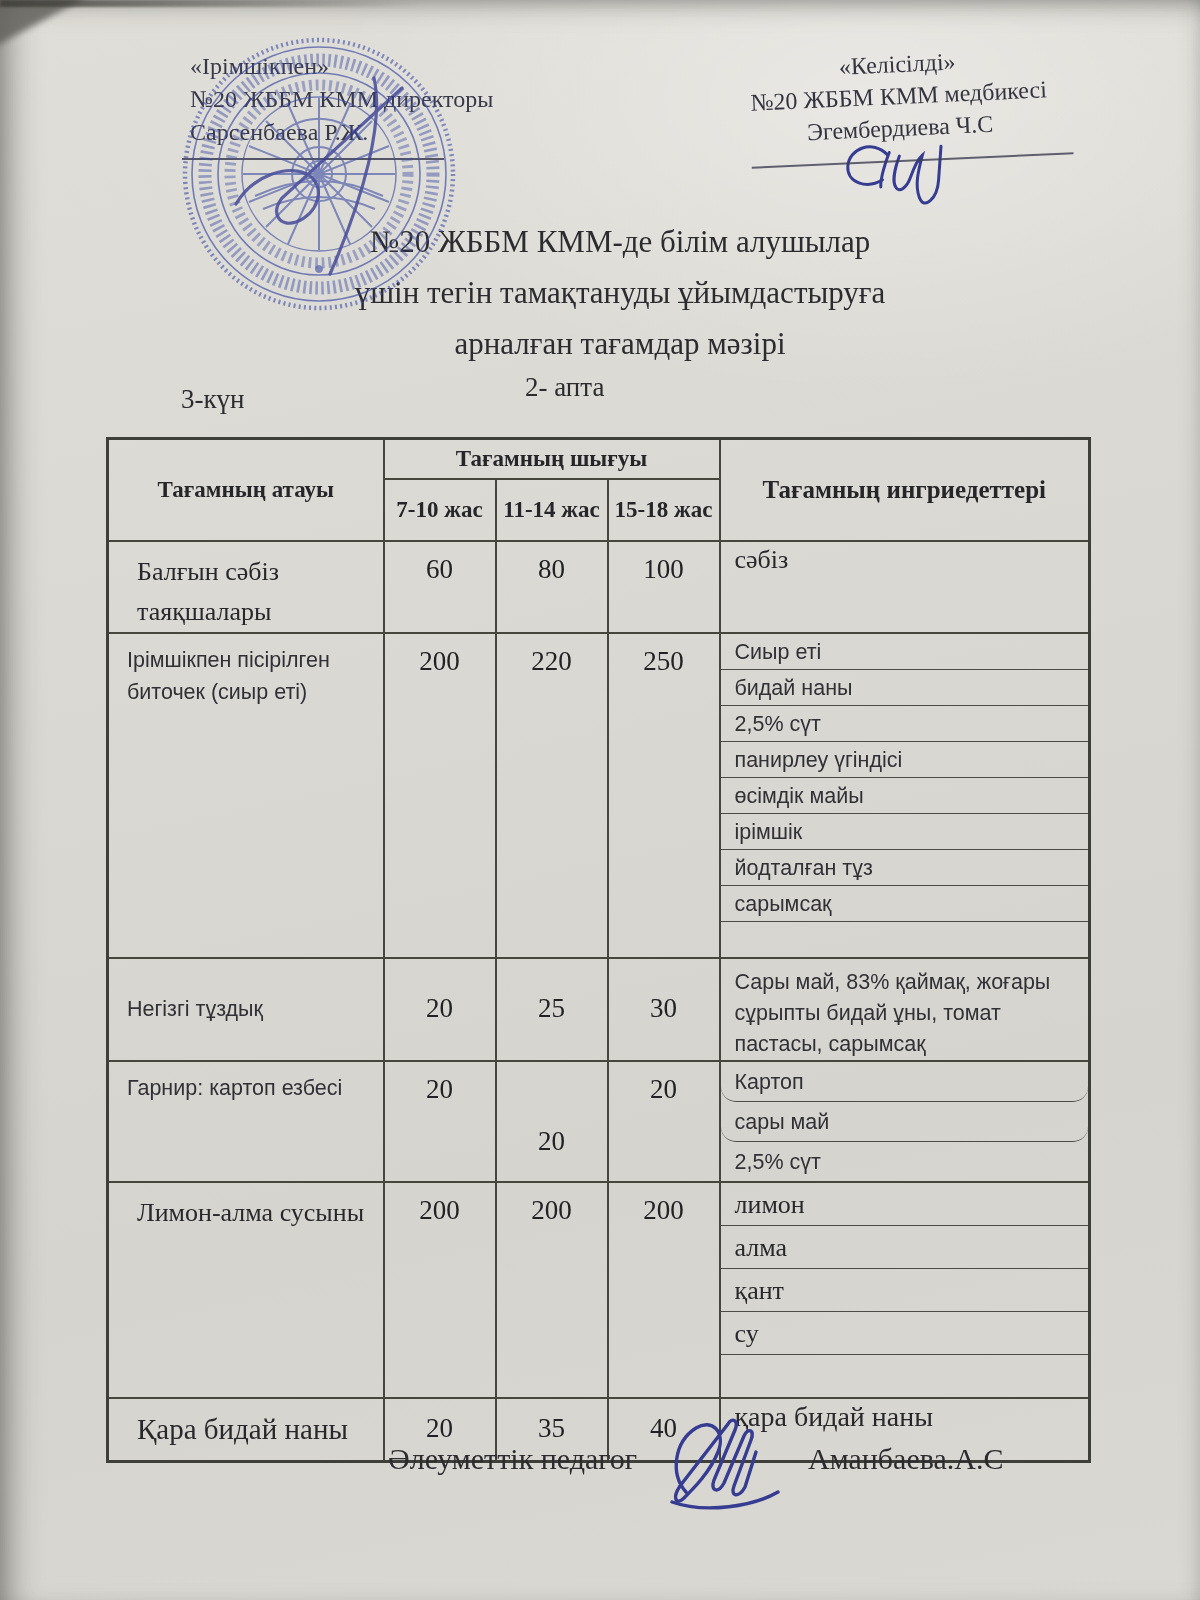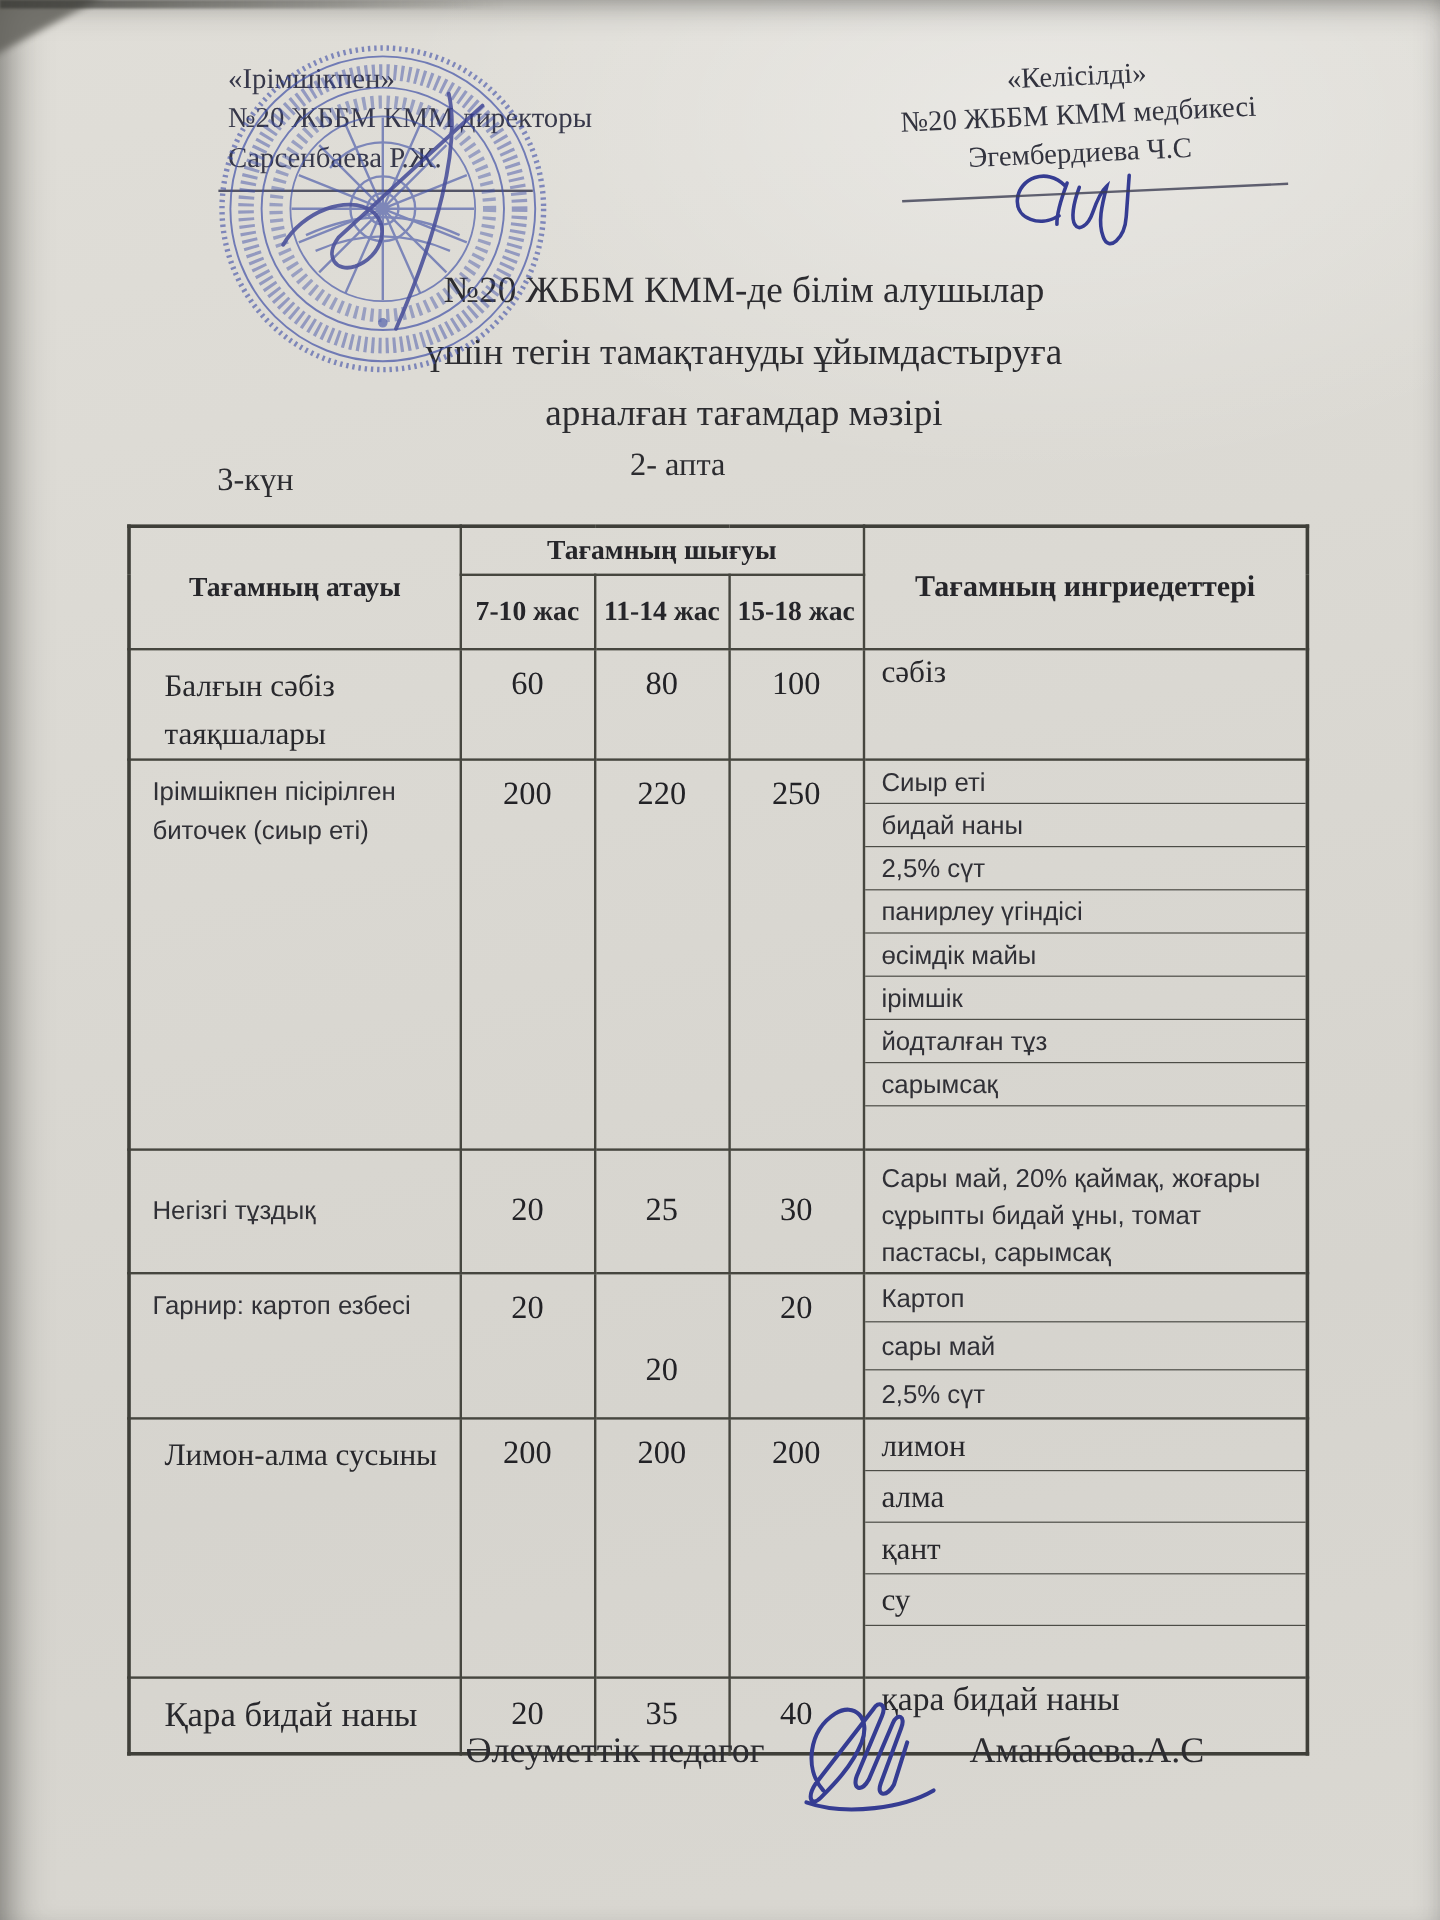--- a/index.html
+++ b/index.html
@@ -59,21 +59,21 @@
             border-bottom:1.7px solid #4c4c46;font-size:26px;color:#28282c;}
   tr.sans .ing-item{font-family:"Liberation Sans",sans-serif;font-size:21.5px;color:#303036;}
   .ing-item.last{border-bottom:none;}
   .ing-par{font-family:"Liberation Sans",sans-serif;font-size:21.5px;line-height:31px;
            color:#303036;padding:8px 12px 0 14px;}
 
   tbody tr:nth-child(1){height:88px;}
   tbody tr:nth-child(3){height:96px;}
   tbody tr:nth-child(3) td.name-cell{vertical-align:middle;padding-top:0;}
   tbody tr:nth-child(3) td.amt-cell{vertical-align:middle;padding-top:0;}
-  tbody tr:nth-child(4) .ing-item{height:37px;}
+  tbody tr:nth-child(4) .ing-item{height:37px;border-radius:15px;}
   tbody tr:nth-child(5) .ing-item{height:40px;}
   tbody tr:nth-child(6){height:64px;}
   tbody tr:nth-child(6) td.name-cell{vertical-align:middle;padding-top:0;font-size:29px;}
   tbody tr:nth-child(6) td.amt-cell{vertical-align:middle;padding-top:0;}
   tbody tr:nth-child(6) .ing-item{font-size:28px;}
   tr.offset-middle td.amt-1{padding-top:64px;}
 
   
   .footer{position:absolute;left:0;top:1408px;width:1200px;height:140px;z-index:1;}
   .footer .role{position:absolute;left:388px;top:34px;font-size:30px;color:#2c2c30;}
@@ -191,21 +191,21 @@
             <div class="ing-item">сарымсақ</div>
             <div class="ing-item last"></div>
           </td>
         </tr>
         <tr class="sans">
           <td class="name-cell">Негізгі тұздық</td>
           <td class="amt-cell amt-0">20</td>
           <td class="amt-cell amt-1">25</td>
           <td class="amt-cell amt-2">30</td>
           <td class="ing-cell">
-            <div class="ing-par">Сары май, 20% қаймақ, жоғары сұрыпты бидай ұны, томат пастасы, сарымсақ</div>
+            <div class="ing-par">Сары май, 83% қаймақ, жоғары сұрыпты бидай ұны, томат пастасы, сарымсақ</div>
           </td>
         </tr>
         <tr class="sans offset-middle">
           <td class="name-cell">Гарнир: картоп езбесі</td>
           <td class="amt-cell amt-0">20</td>
           <td class="amt-cell amt-1">20</td>
           <td class="amt-cell amt-2">20</td>
           <td class="ing-cell">
             <div class="ing-item">Картоп</div>
             <div class="ing-item">сары май</div>

